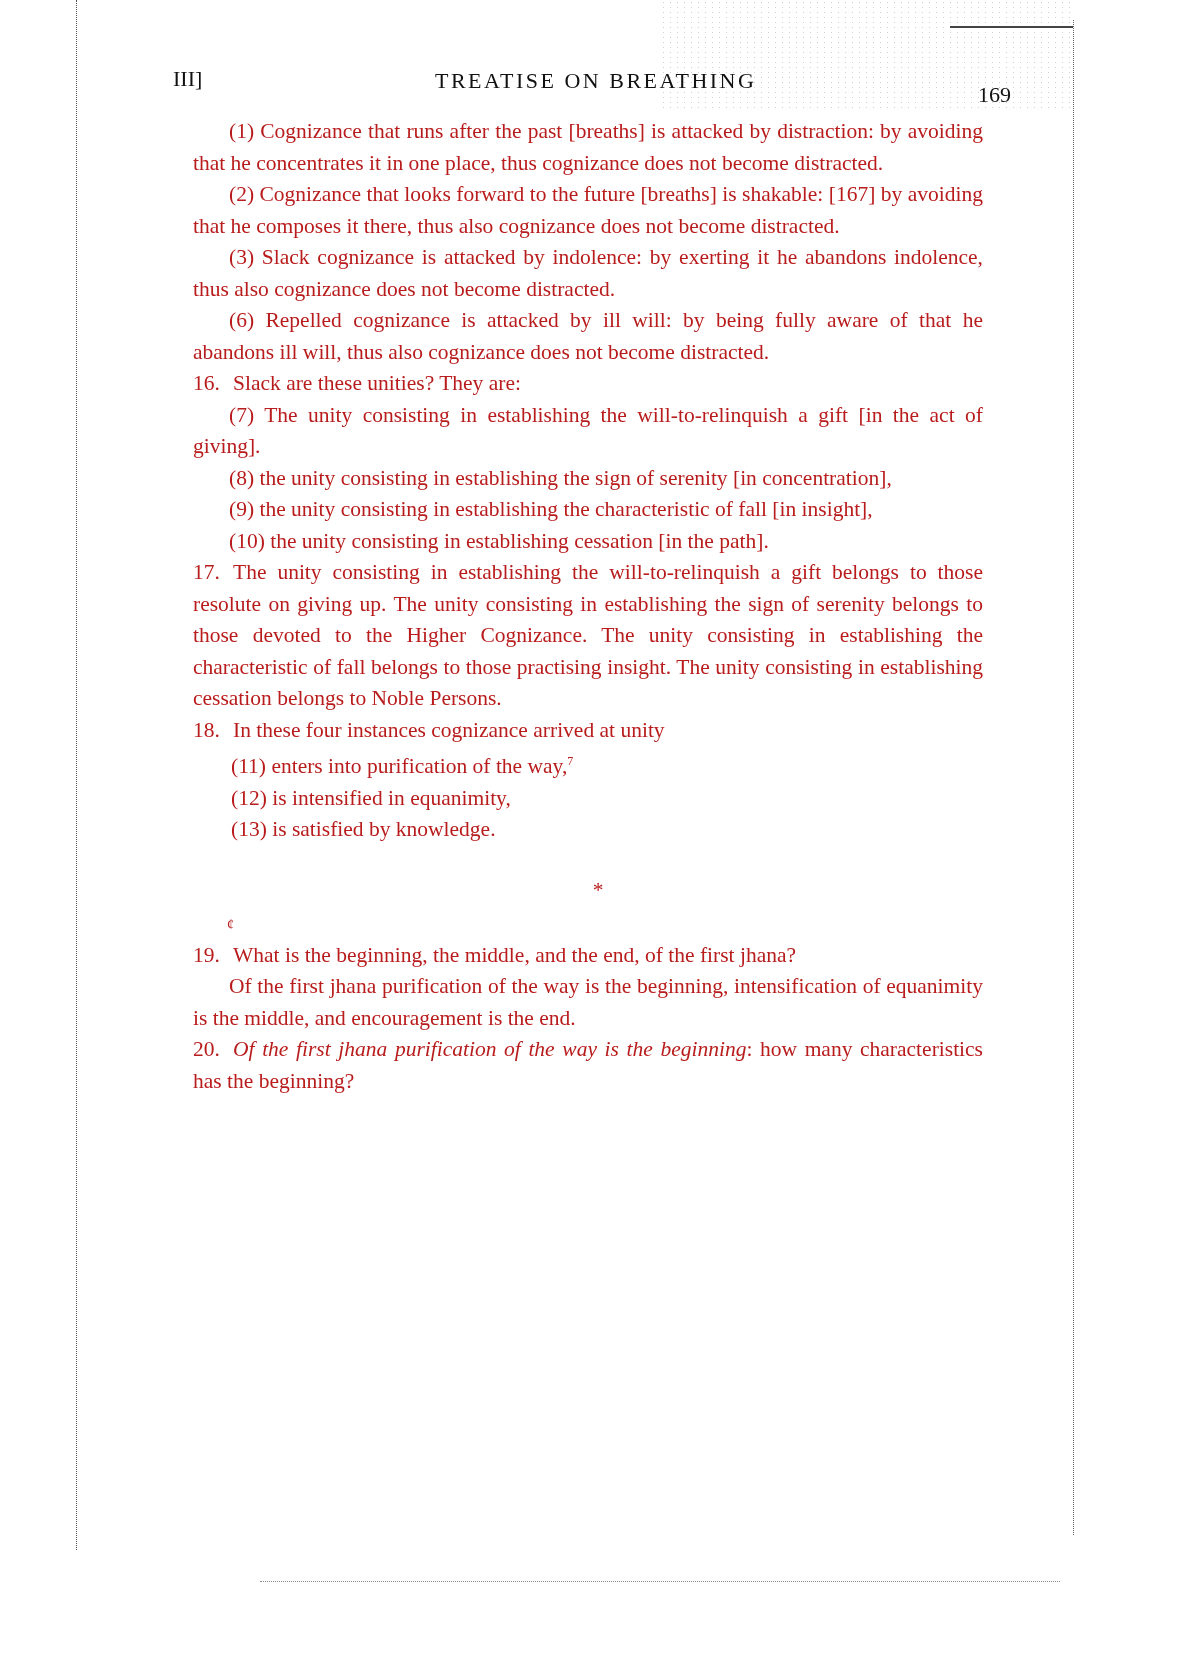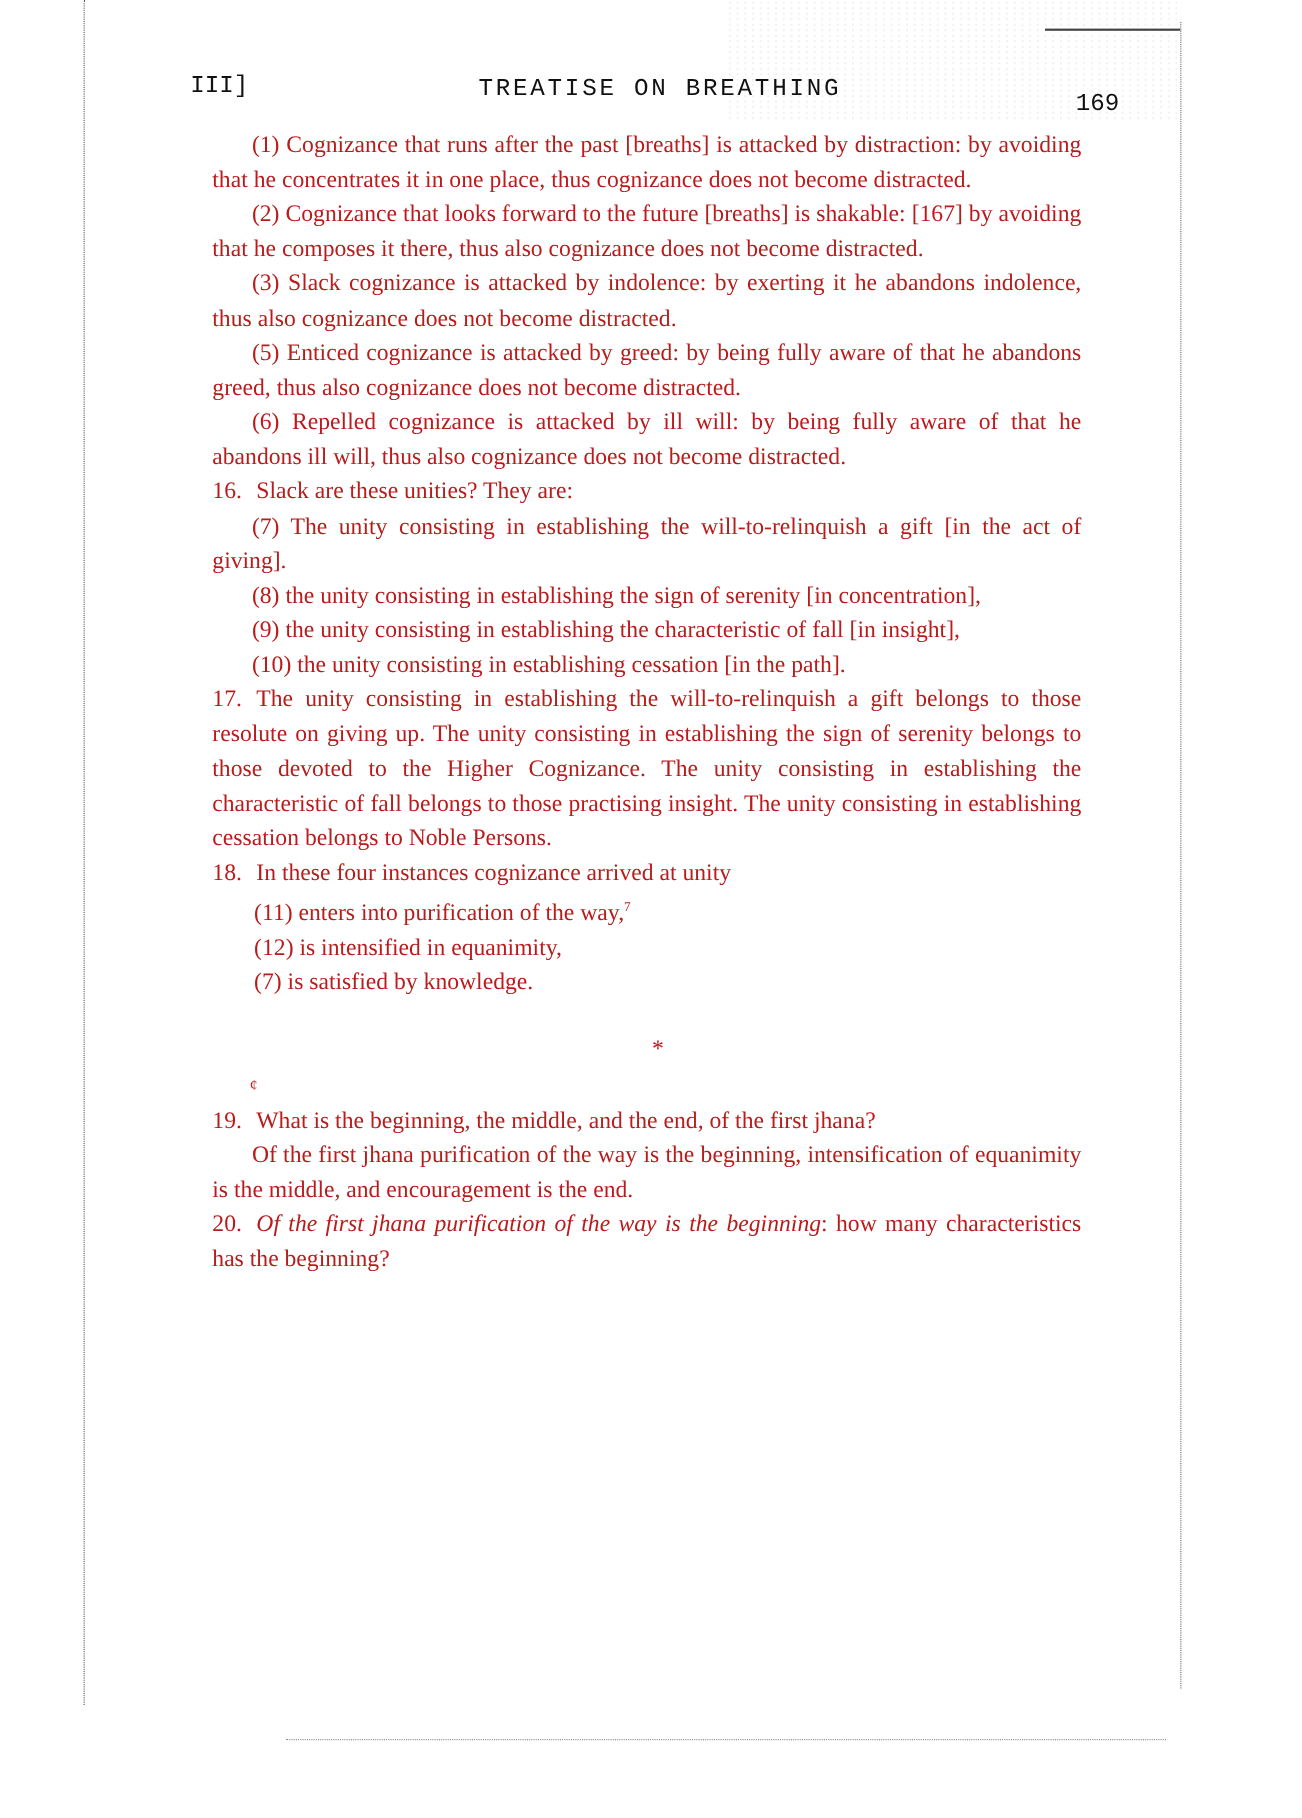--- a/index.html
+++ b/index.html
@@ -6,21 +6,21 @@
     body { width: 1184px; height: 1653px; position: relative; overflow: hidden; }
     .page { position: absolute; left: 0; top: 0; width: 1184px; height: 1653px; background: #fff; }
     .scan-left { position: absolute; left: 76px; top: 0; width: 0; height: 1550px; border-left: 1px dotted #555; }
     .scan-right { position: absolute; left: 1073px; top: 20px; width: 0; height: 1515px; border-left: 1px dotted #666; }
     .scan-bottom { position: absolute; left: 260px; top: 1581px; width: 800px; height: 0; border-top: 1px dotted #888; }
     .scan-topright { position: absolute; left: 950px; top: 26px; width: 123px; height: 0; border-top: 2px solid #444; }
     .noise { position: absolute; left: 660px; top: 0; width: 410px; height: 110px;
       background-image: radial-gradient(#999 0.6px, transparent 0.8px);
       background-size: 7px 5px; opacity: 0.45; }
     .header { position: absolute; top: 62px; left: 0; width: 1184px; height: 30px;
-      font-family: Liberation Mono, monospace; color: #111; text-align: right; }
+      font-family: Liberation Serif, serif; color: #111; text-align: right; }
     .hdr-left { position: absolute; left: 173px; top: 4px; font-size: 22px; }
     .hdr-title { position: absolute; left: 435px; top: 6px; font-size: 22px; letter-spacing: 2.5px; }
     .hdr-page { position: absolute; left: 978px; top: 20px; font-size: 22px; }
     .body-text { position: absolute; left: 193px; top: 116px; width: 790px;
       font-family: "Liberation Serif", serif; font-size: 21.5px; line-height: 31.5px; color: #b91c1c;
       text-align: justify; }
     .p { margin: 0; }
     .ind { text-indent: 36px; }
     .ind2 { padding-left: 38px; }
     .num { display: inline-block; width: 40px; }
@@ -42,21 +42,20 @@
   <div class="header">
     <span class="hdr-left">III]</span>
     <span class="hdr-title">TREATISE ON BREATHING</span>
     <span class="hdr-page">169</span>
   </div>
 
   <div class="body-text">
     <p class="p ind">(1) Cognizance that runs after the past [breaths] is attacked by distraction: by avoiding that he concentrates it in one place, thus cognizance does not become distracted.</p>
     <p class="p ind">(2) Cognizance that looks forward to the future [breaths] is shakable: [167] by avoiding that he composes it there, thus also cognizance does not become distracted.</p>
     <p class="p ind">(3) Slack cognizance is attacked by indolence: by exerting it he abandons indolence, thus also cognizance does not become distracted.</p>
-    <p class="p ind">(5) Enticed cognizance is attacked by greed: by being fully aware of that he abandons greed, thus also cognizance does not become distracted.</p>
     <p class="p ind">(6) Repelled cognizance is attacked by ill will: by being fully aware of that he abandons ill will, thus also cognizance does not become distracted.</p>
 
     <p class="p">
       <span class="num">16.</span><span>Slack are these unities? They are:</span>
     </p>
     <p class="p ind">(7) The unity consisting in establishing the will-to-relinquish a gift [in the act of giving].</p>
     <p class="p ind">(8) the unity consisting in establishing the sign of serenity [in concentration],</p>
     <p class="p ind">(9) the unity consisting in establishing the characteristic of fall [in insight],</p>
     <p class="p ind">(10) the unity consisting in establishing cessation [in the path].</p>
 
@@ -64,21 +63,21 @@
       <span class="num">17.</span><span>The unity consisting in establishing the will-to-relinquish a gift belongs to those resolute on giving up. The unity consisting in establishing the sign of serenity belongs to those devoted to the Higher Cognizance. The unity consisting in establishing the characteristic of fall belongs to those practising insight. The unity consisting in establishing cessation belongs to Noble Persons.</span>
     </p>
 
     <p class="p">
       <span class="num">18.</span><span>In these four instances cognizance arrived at unity</span>
     </p>
     <p class="p ind2">
       <span>(11) enters into purification of the way,</span><sup>7</sup>
     </p>
     <p class="p ind2">(12) is intensified in equanimity,</p>
-    <p class="p ind2">(7) is satisfied by knowledge.</p>
+    <p class="p ind2">(13) is satisfied by knowledge.</p>
 
     <div class="sep">*</div>
     <div class="stray">¢</div>
 
     <p class="p">
       <span class="num">19.</span><span>What is the beginning, the middle, and the end, of the first jhana?</span>
     </p>
     <p class="p ind">Of the first jhana purification of the way is the beginning, intensification of equanimity is the middle, and encouragement is the end.</p>
 
     <p class="p">

